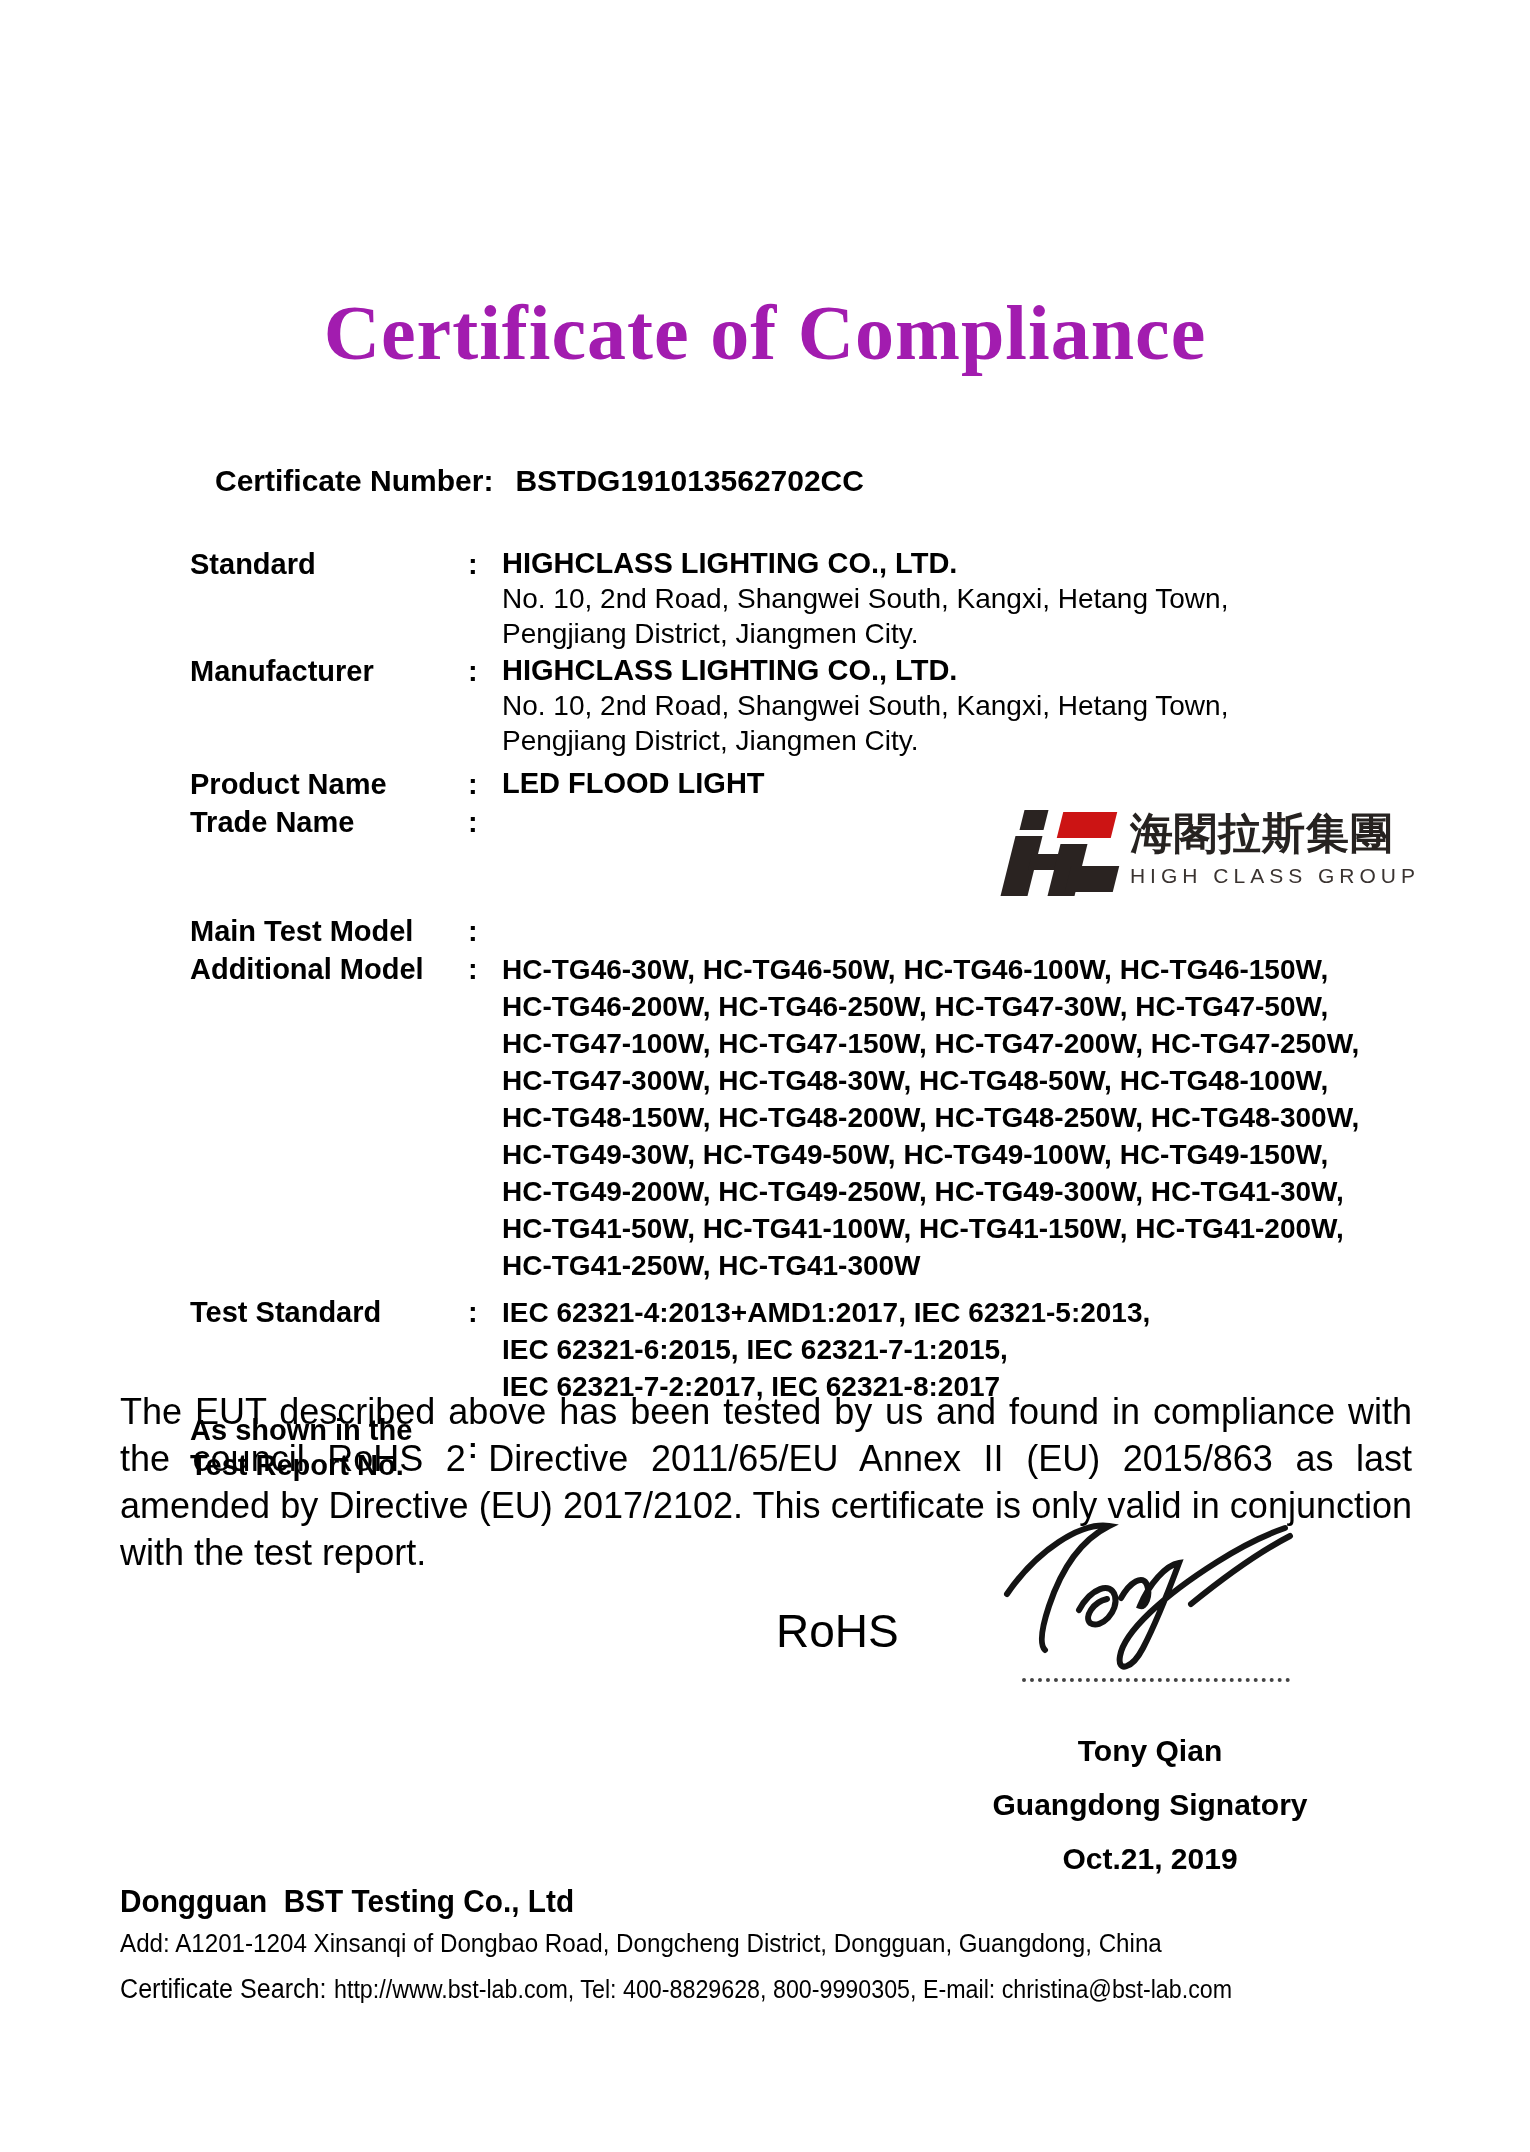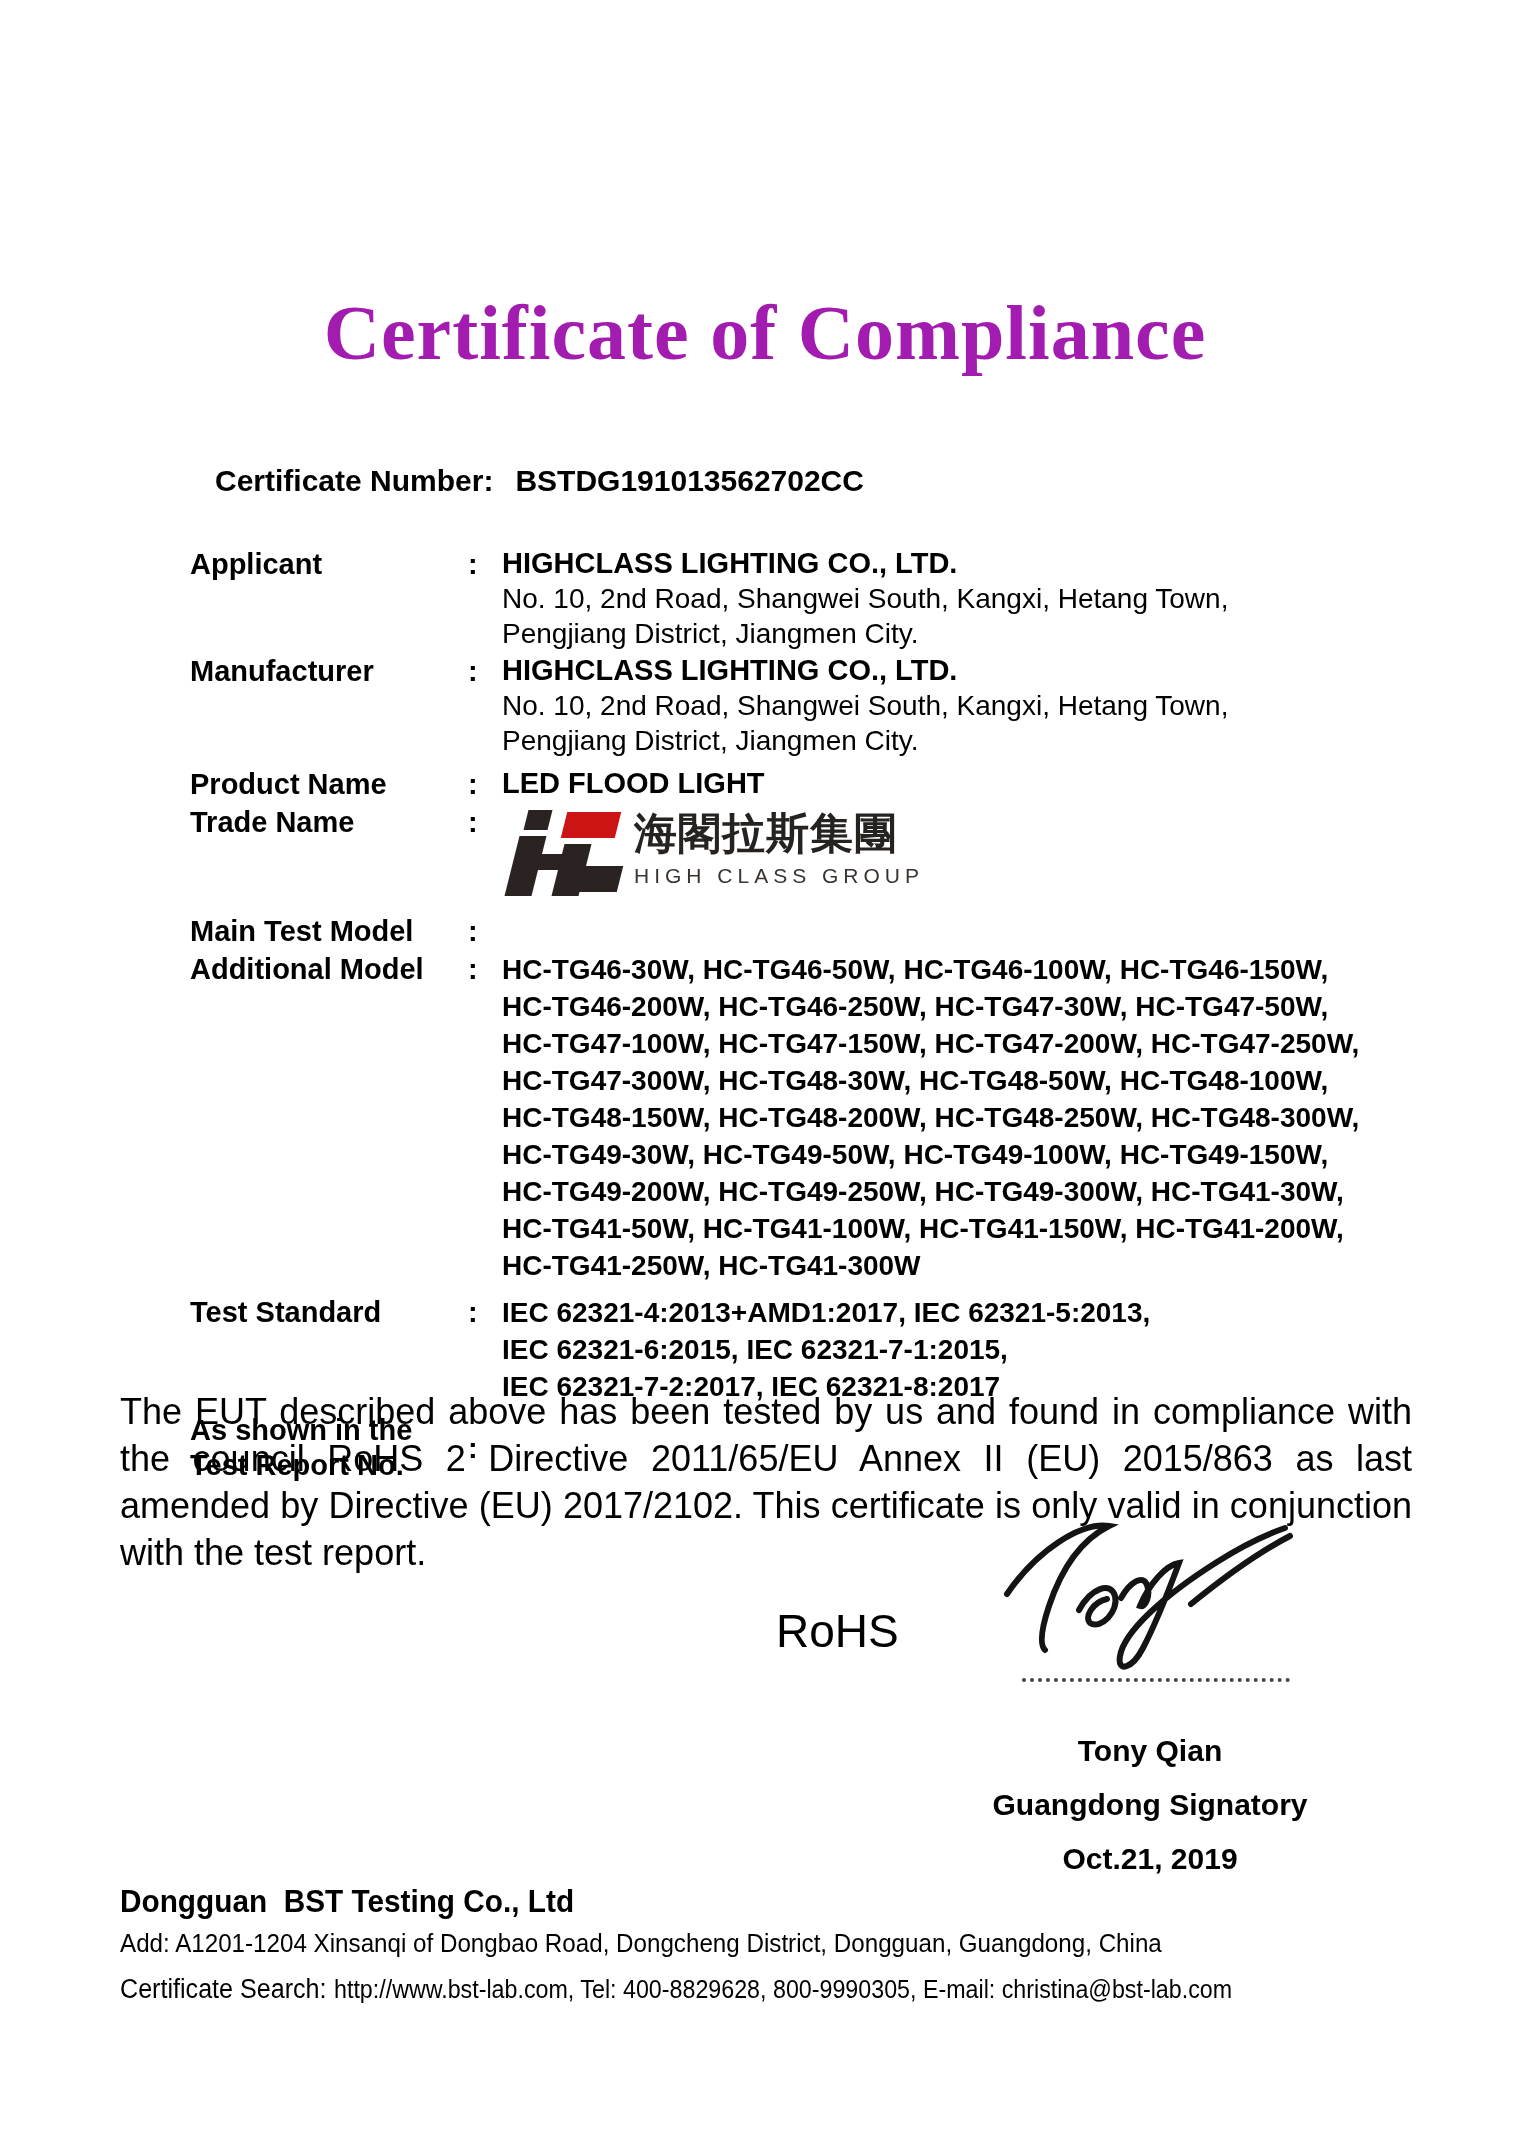--- a/index.html
+++ b/index.html
@@ -34,21 +34,21 @@
   .val .addr{font-weight:normal;}
   .bold-val{font-weight:bold;}
   .models div{font-weight:bold;font-size:28px;line-height:37px;}
   .standards div{font-weight:bold;font-size:28px;line-height:37px;}
   .row.gap-top{margin-top:10px;}
   .row.small-gap-top{margin-top:8px;}
   .report-row{align-items:center;}
   .report-row .lbl{line-height:35px;}
   .report-row .col,.report-row .val{align-self:center;}
   
-  .trade-logo{display:flex;align-items:flex-start;margin-left:8px;margin-top:6px;height:95px;}
+  .trade-logo{display:flex;align-items:flex-start;margin-left:8px;margin-top:6px;height:95px;justify-content:flex-end;}
   .logo-mark{position:relative;width:118px;height:88px;flex:0 0 118px;}
   .logo-mark div{position:absolute;transform:skewX(-14deg);}
   .lm-dot   {left:16px;top:0;   width:24px;height:20px;}
   .lm-left  {left:2px; top:26px;width:27px;height:60px;}
   .lm-cross {left:24px;top:44px;width:34px;height:16px;}
   .lm-red   {left:54px;top:2px; width:54px;height:26px;}
   .lm-right {left:48px;top:34px;width:27px;height:52px;}
   .lm-foot  {left:62px;top:56px;width:48px;height:26px;}
   .logo-text{display:flex;flex-direction:column;margin-left:6px;}
   .logo-cn{font-weight:bold;font-size:43px;line-height:46px;letter-spacing:1px;}
@@ -98,21 +98,21 @@
 
   <div class="title" style="color:#a21caf;">Certificate of Compliance</div>
 
   <div class="cert-no">
     <span>Certificate Number:</span><span class="val">BSTDG191013562702CC</span>
   </div>
 
   <div class="info">
 
     <div class="row">
-      <div class="lbl">Applicant</div>
+      <div class="lbl">Standard</div>
       <div class="col">:</div>
       <div class="val">
         <div class="company">HIGHCLASS LIGHTING CO., LTD.</div>
         <div class="addr">No. 10, 2nd Road, Shangwei South, Kangxi, Hetang Town,</div>
         <div class="addr">Pengjiang District, Jiangmen City.</div>
       </div>
     </div>
 
     <div class="row">
       <div class="lbl">Manufacturer</div>

